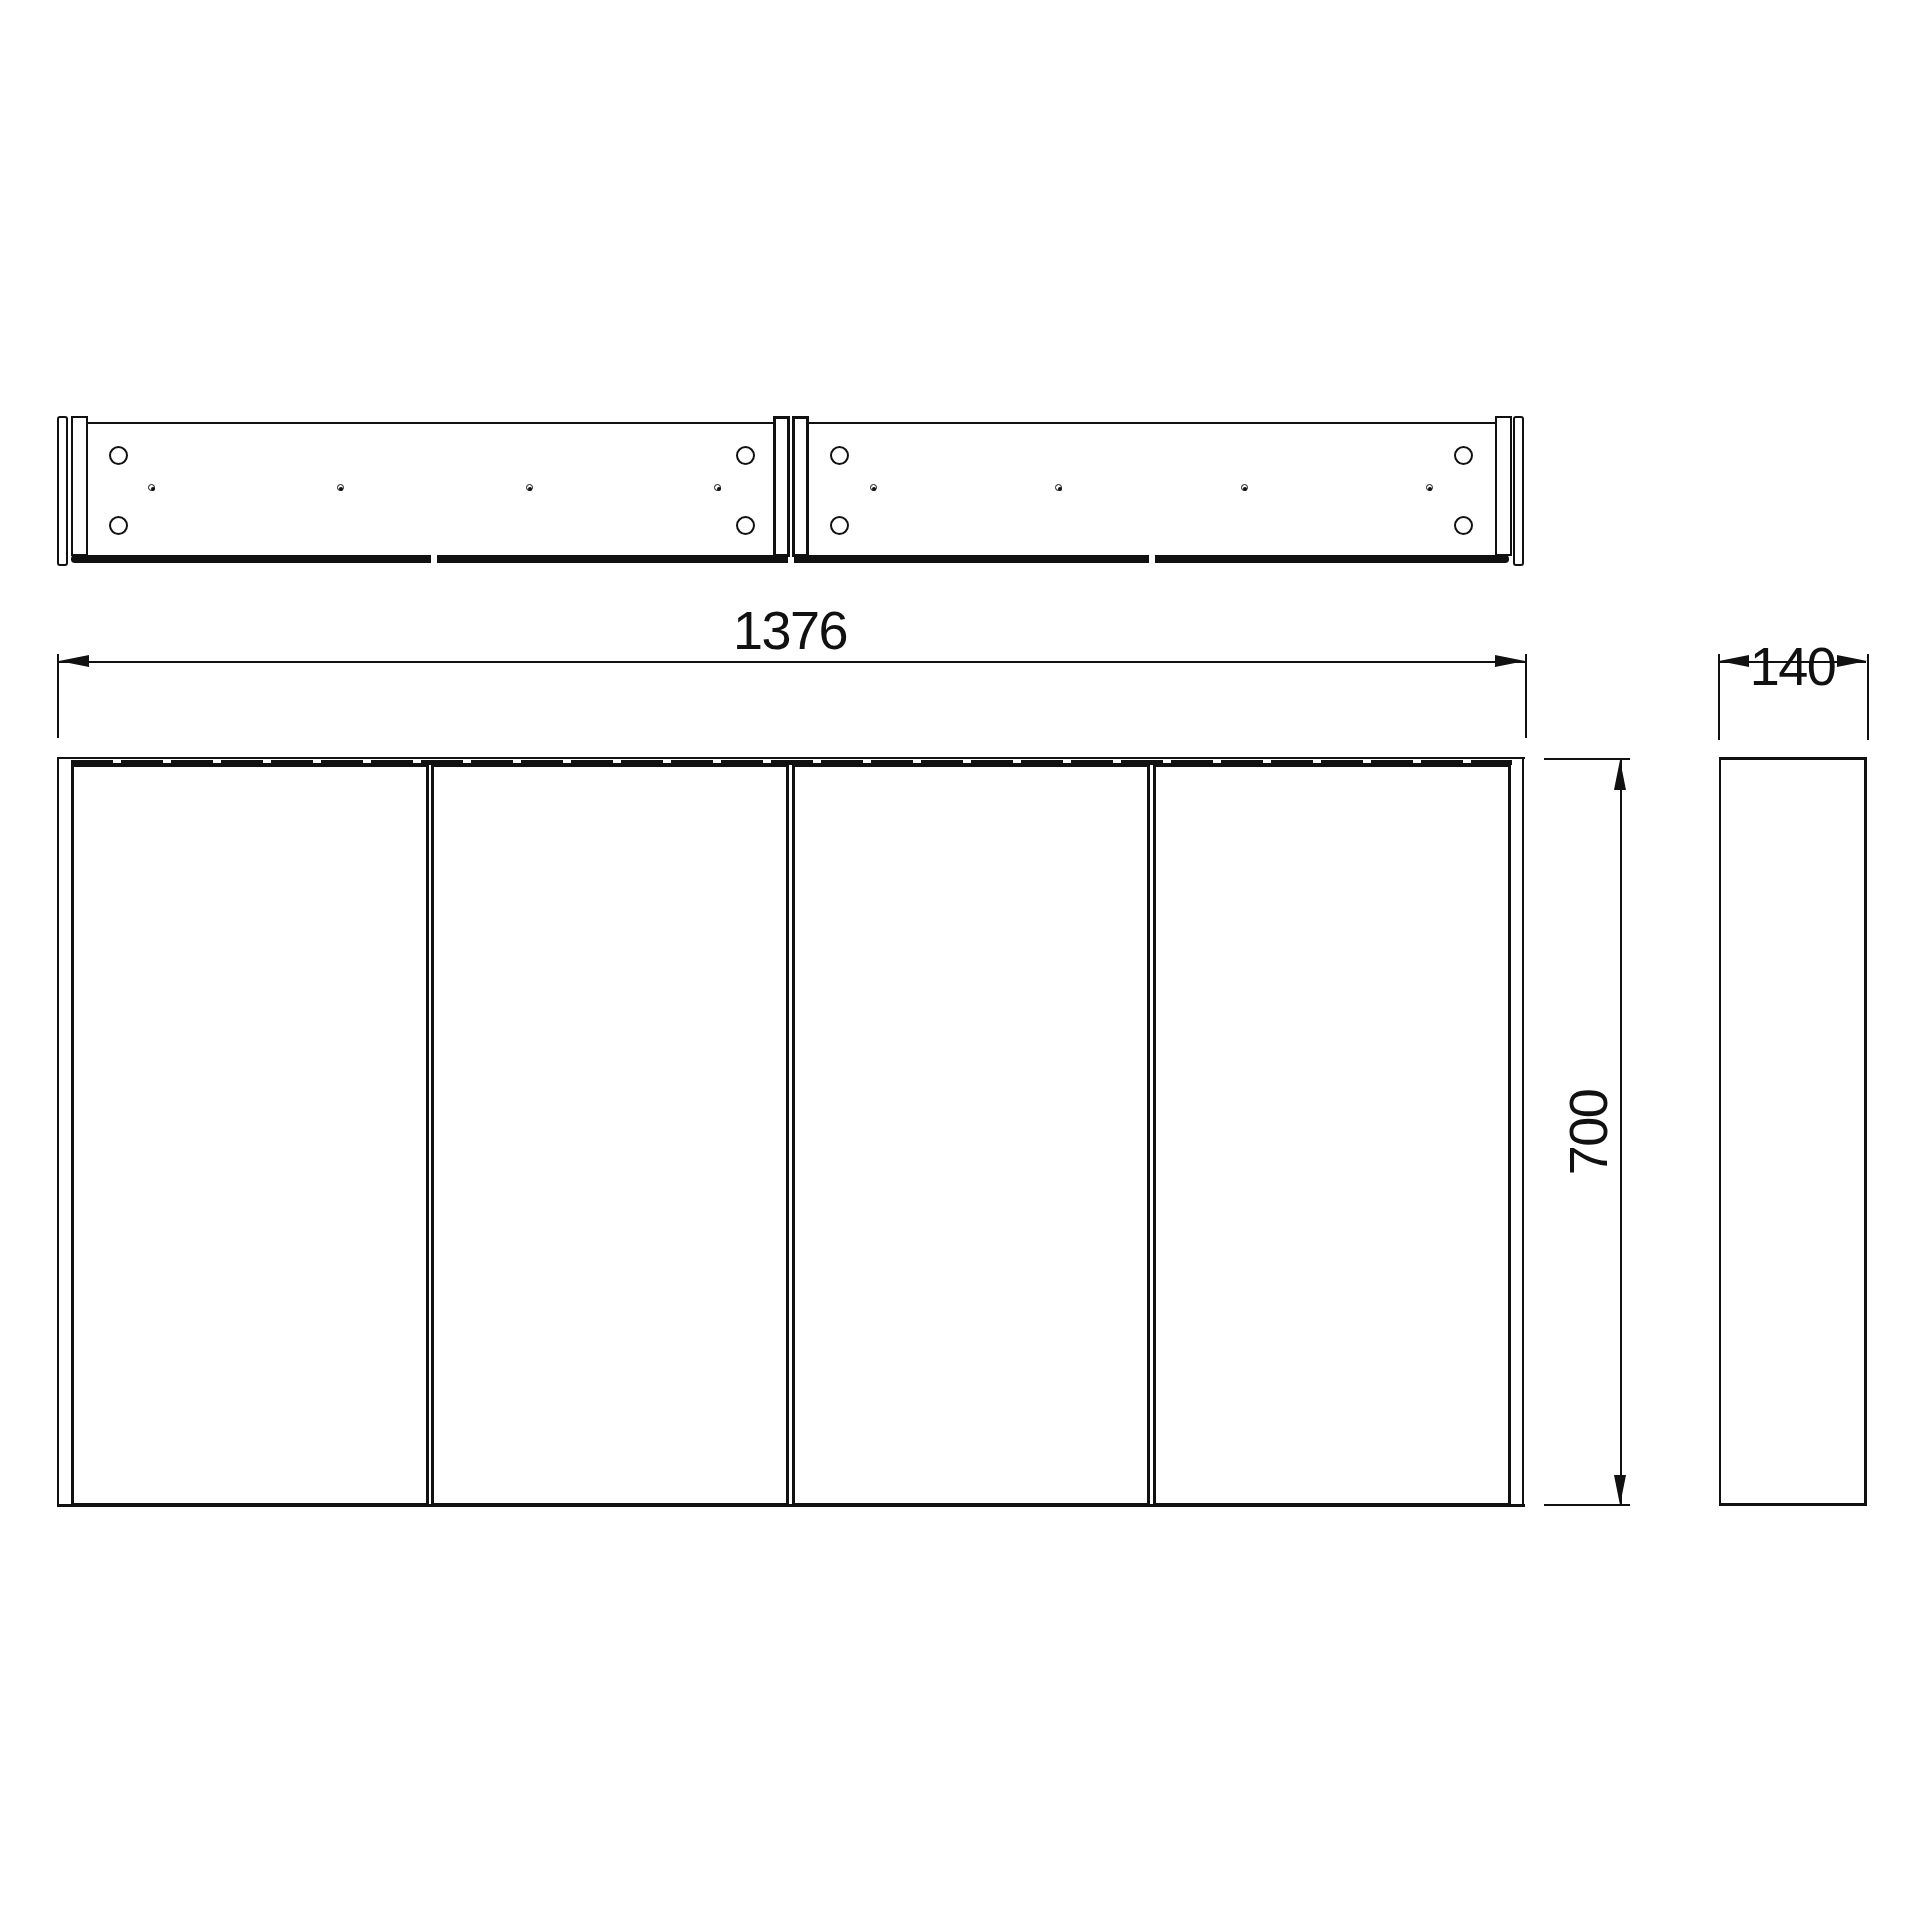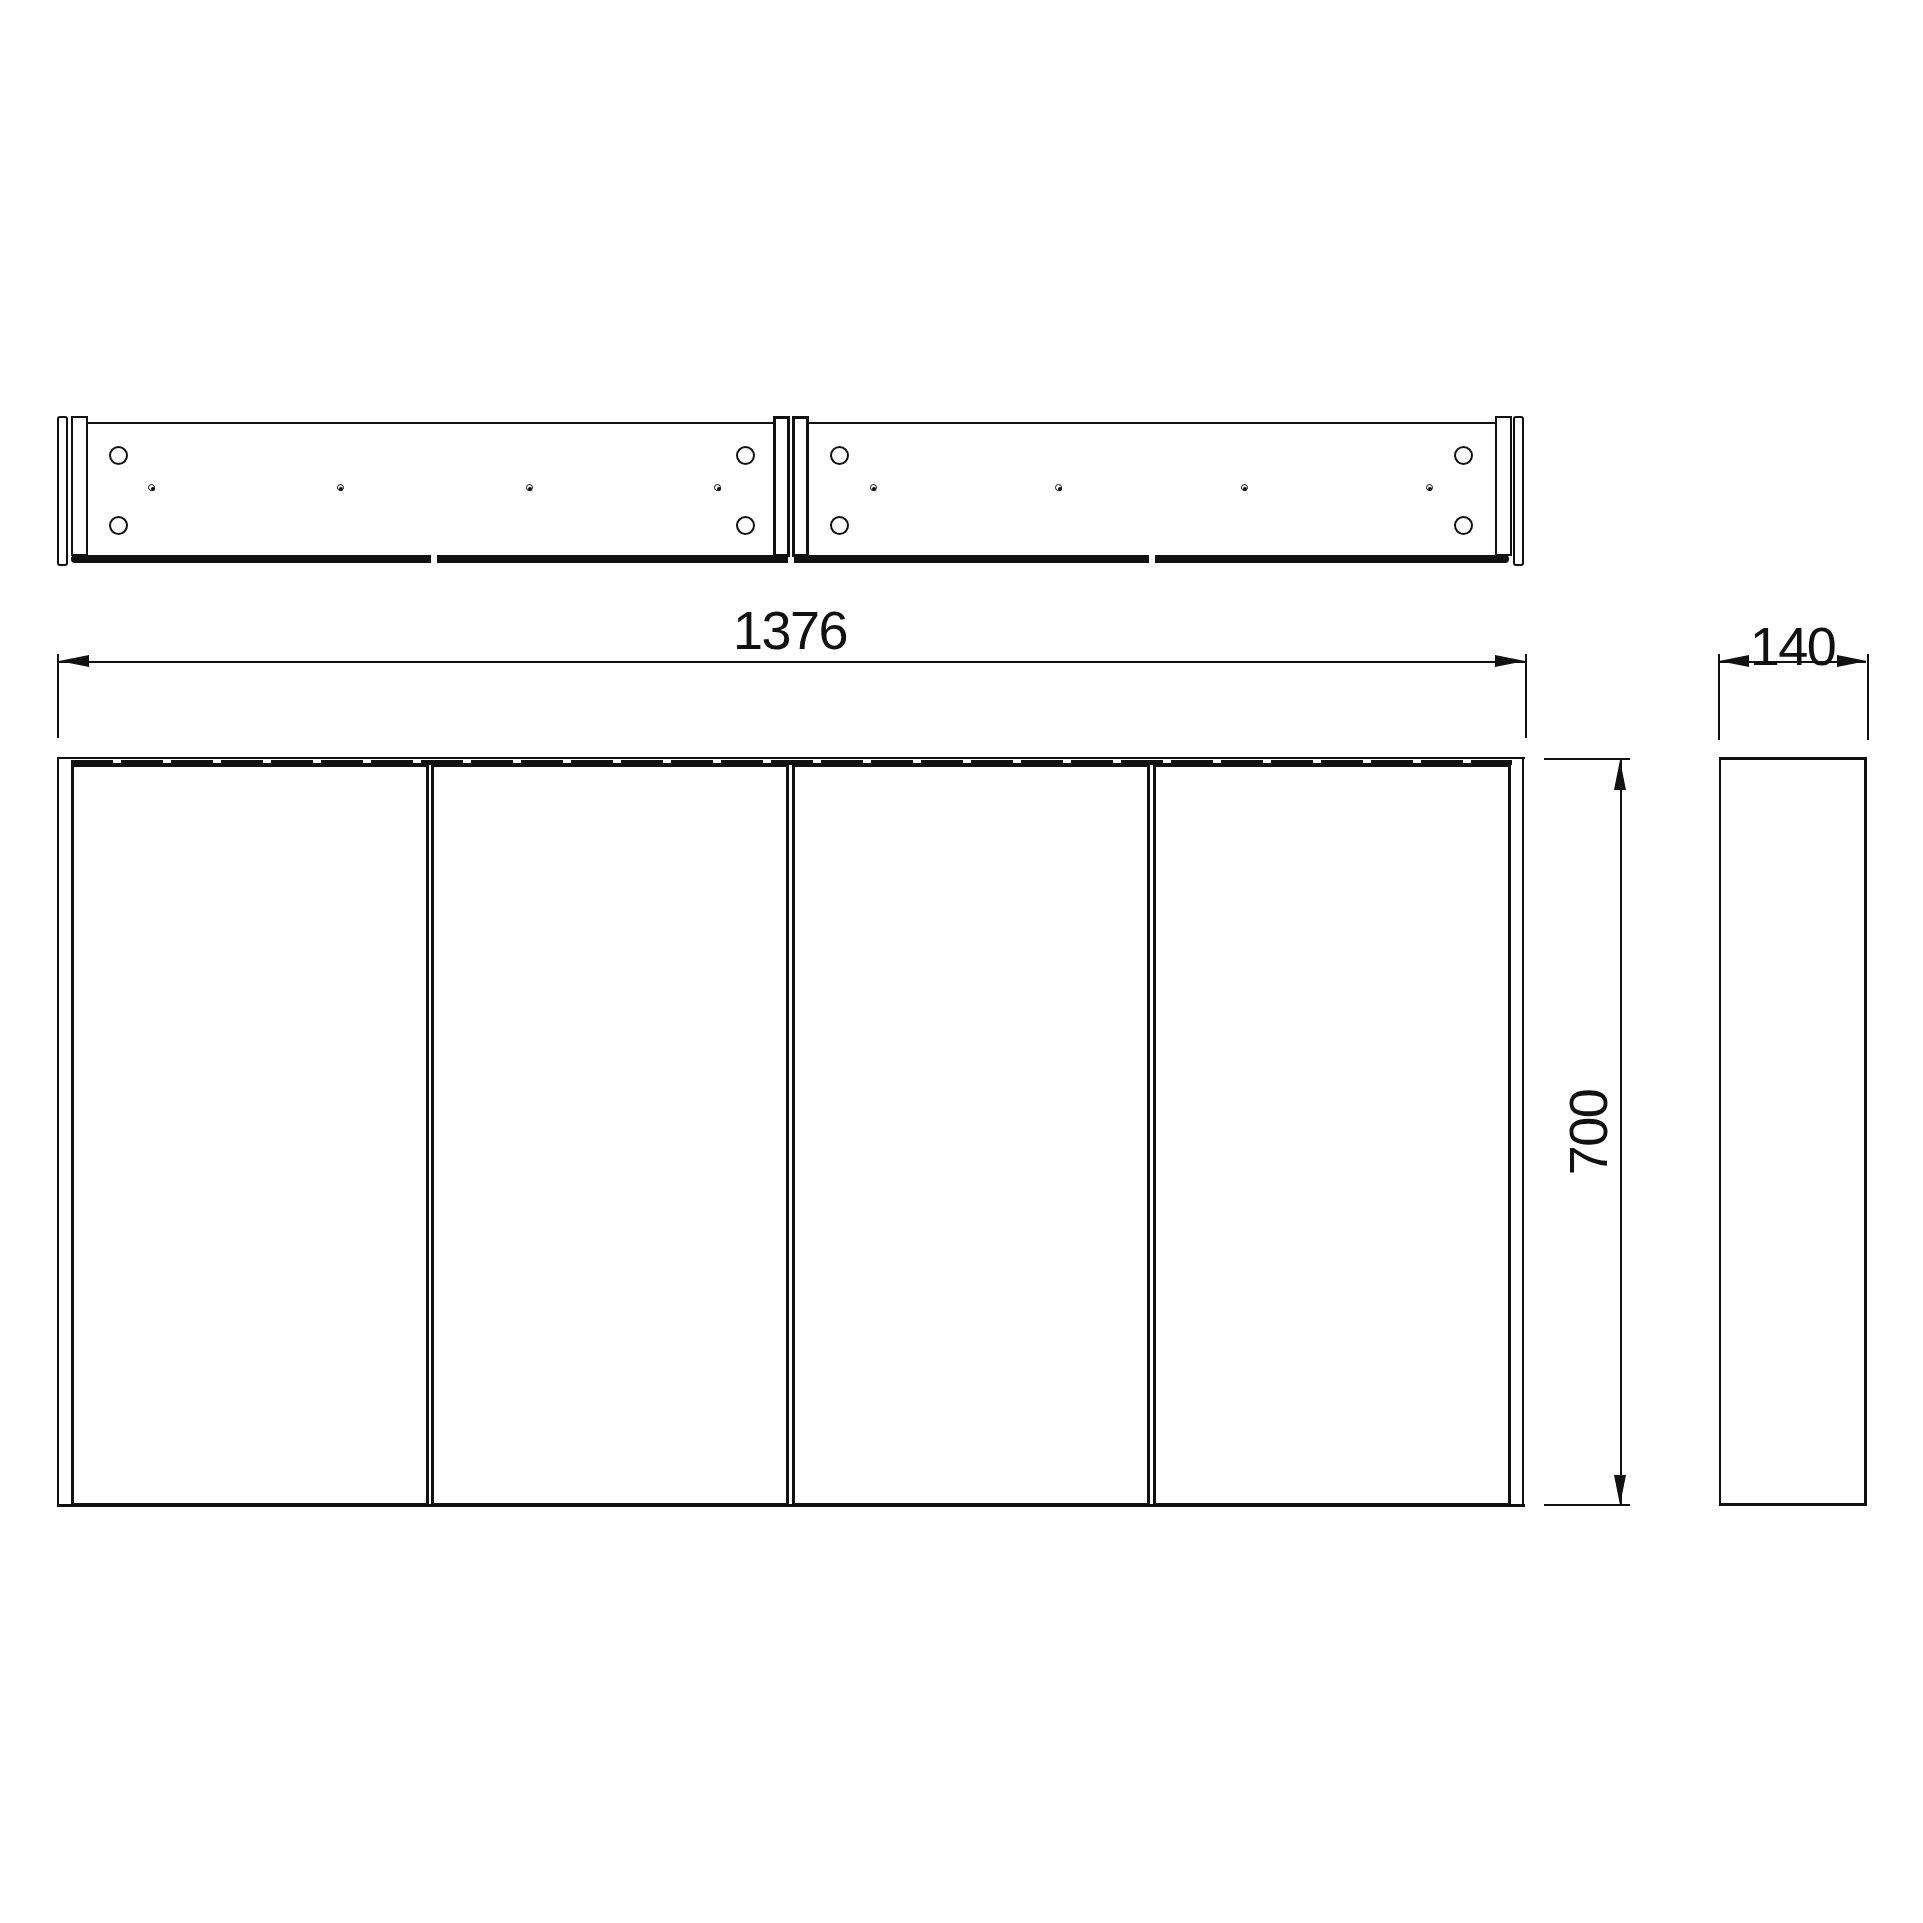--- a/index.html
+++ b/index.html
@@ -110,21 +110,21 @@
     <div class="arr arr-right" style="left:1495px;top:655px;"></div>
     <div class="dimtext" style="left:715px;top:603px;width:150px;">1376</div>
   </div>
 
   <div>
     <div class="ln" style="left:1718px;top:654px;width:1.5px;height:86px;"></div>
     <div class="ln" style="left:1867px;top:654px;width:1.5px;height:86px;"></div>
     <div class="ln" style="left:1719px;top:661px;width:147px;height:2.3px;"></div>
     <div class="arr arr-left" style="left:1719px;top:655px;"></div>
     <div class="arr arr-right" style="left:1837px;top:655px;"></div>
-    <div class="dimtext" style="left:1719px;top:619px;width:147px;">140</div>
+    <div class="dimtext" style="left:1719px;top:639px;width:147px;">140</div>
   </div>
 
   <div>
     <div class="ln" style="left:1544px;top:758px;width:86px;height:1.5px;"></div>
     <div class="ln" style="left:1544px;top:1504px;width:86px;height:1.5px;"></div>
     <div class="ln" style="left:1620px;top:760px;width:1.5px;height:745px;"></div>
     <div class="arr arr-up" style="left:1614px;top:760px;"></div>
     <div class="arr arr-down" style="left:1614px;top:1475px;"></div>
     <div class="dimtext" style="left:1528px;top:1110px;width:120px;height:45px;line-height:45px;transform:rotate(-90deg);">700</div>
   </div>

